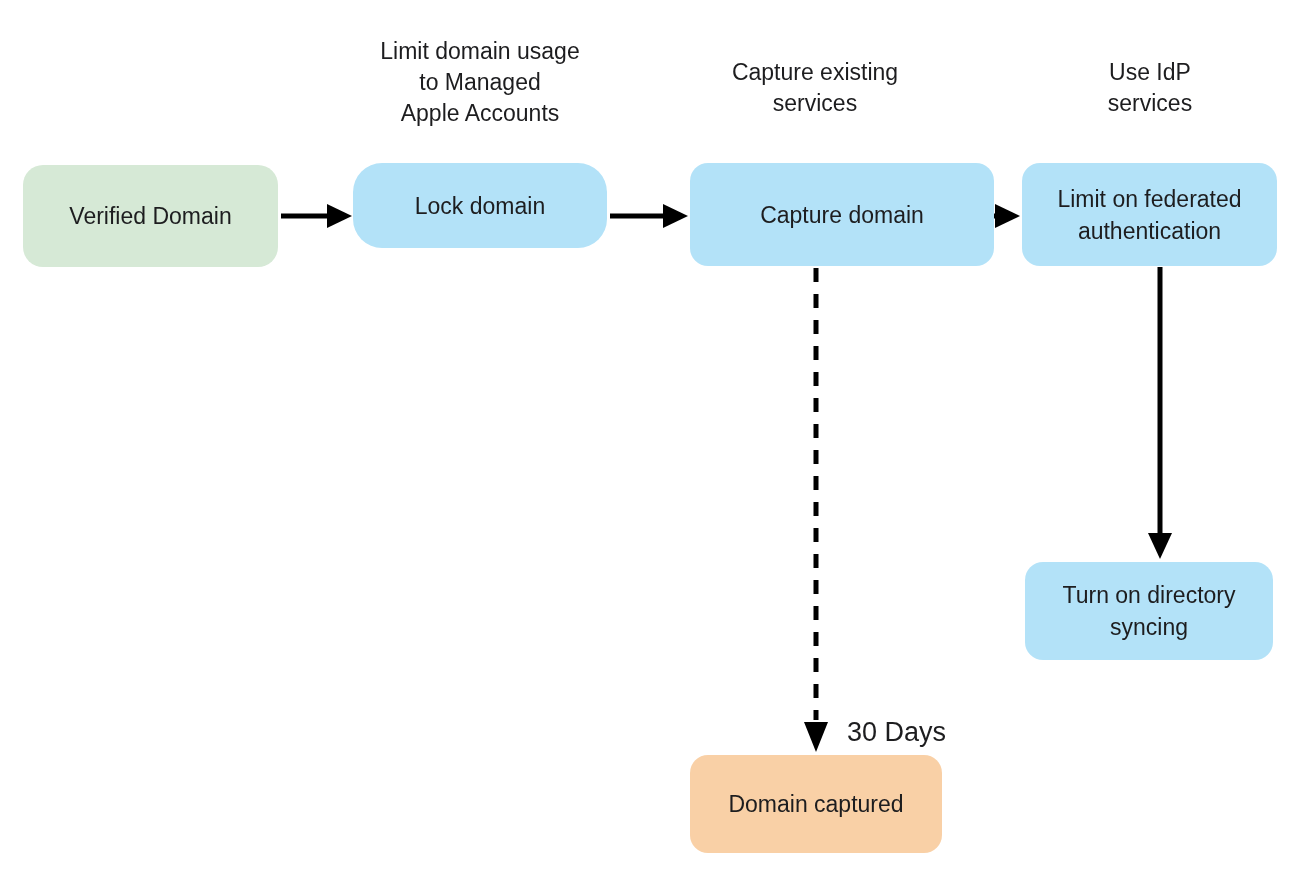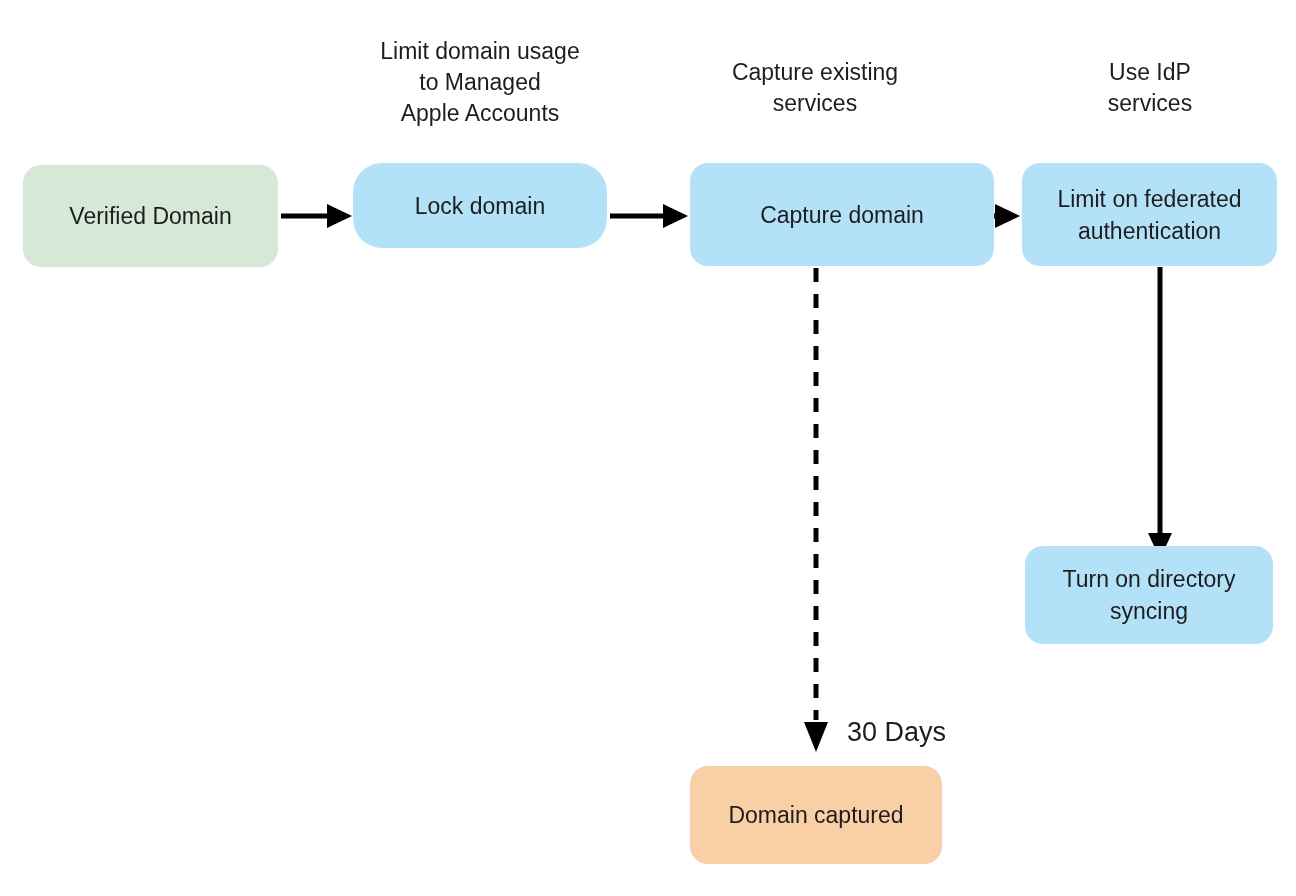--- a/index.html
+++ b/index.html
@@ -21,23 +21,23 @@
     display: flex;
     align-items: center;
     justify-content: center;
     text-align: center;
     border-radius: 18px;
     font-size: 23px;
     line-height: 32px;
     white-space: pre-line;
     z-index: 2;
   }
-  .node-green  { background: var(--node-green,  #d6e9d6); }
+  .node-green  { background: var(--node-green,  #d6e9d6); border-radius: 20px; }
   .node-blue   { background: var(--node-blue,   #b3e2f8); }
-  .node-orange { background: var(--node-orange, #f9d0a6); margin-top: 11px; }
+  .node-orange { background: var(--node-orange, #f9d0a6); }
 
   .flow-label {
     position: absolute;
     text-align: center;
     font-size: 23px;
     line-height: 31px;
     white-space: pre-line;
     z-index: 2;
   }
   .edge-label-bg {
@@ -104,19 +104,19 @@
   <div class="flow-label" style="left:665px; top:57px; width:300px;">Capture existing
 services</div>
   <div class="flow-label" style="left:1000px; top:57px; width:300px;">Use IdP
 services</div>
 
   <div class="node node-green" style="left:23px; top:165px; width:255px; height:102px;">Verified Domain</div>
   <div class="node node-blue" style="left:353px; top:163px; width:254px; height:85px;border-radius:29px;">Lock domain</div>
   <div class="node node-blue" style="left:690px; top:163px; width:304px; height:103px;">Capture domain</div>
   <div class="node node-blue" style="left:1022px; top:163px; width:255px; height:103px;">Limit on federated
 authentication</div>
-  <div class="node node-blue" style="left:1025px; top:546px; width:248px; height:98px;">Turn on directory
+  <div class="node node-blue" style="left:1025px; top:562px; width:248px; height:98px;">Turn on directory
 syncing</div>
   <div class="node node-orange" style="left:690px; top:755px; width:252px; height:98px;">Domain captured</div>
 
   <div class="side-label" style="left:847px; top:718px;">30 Days</div>
 
 </div>
 
 </body></html>

